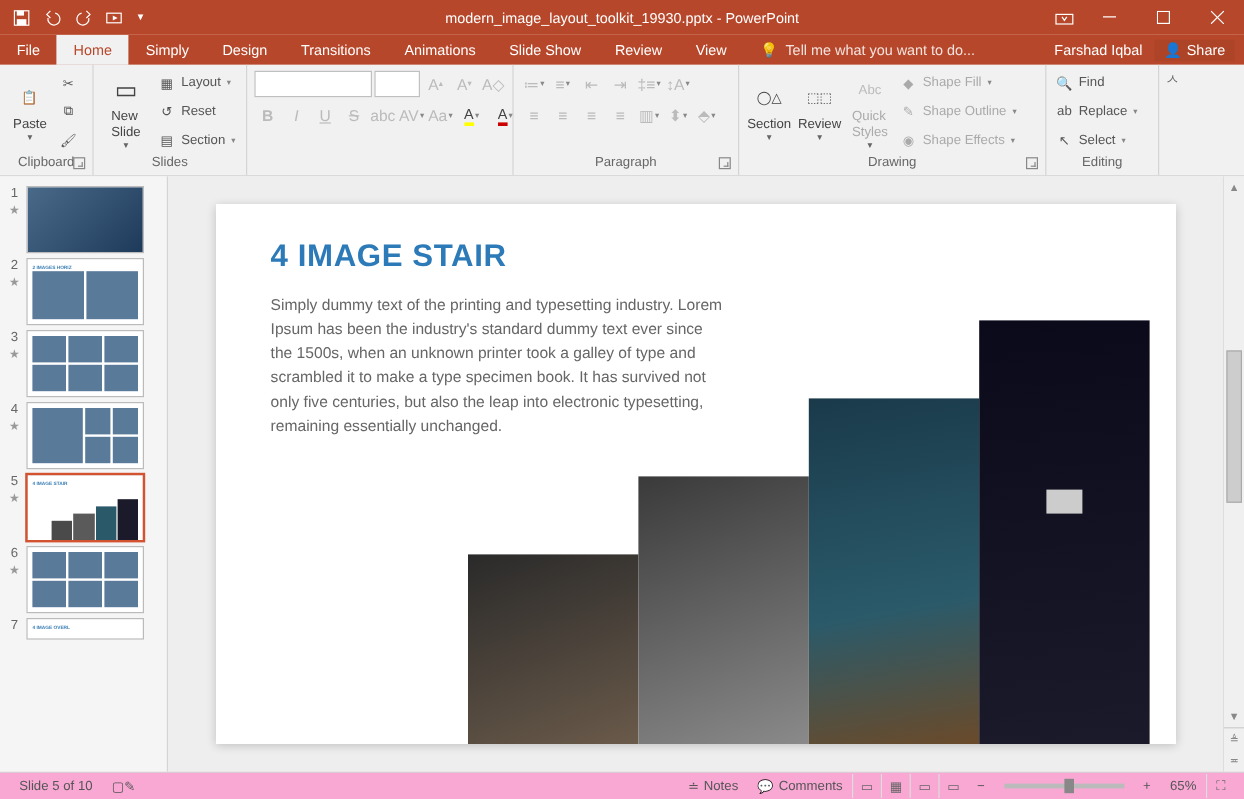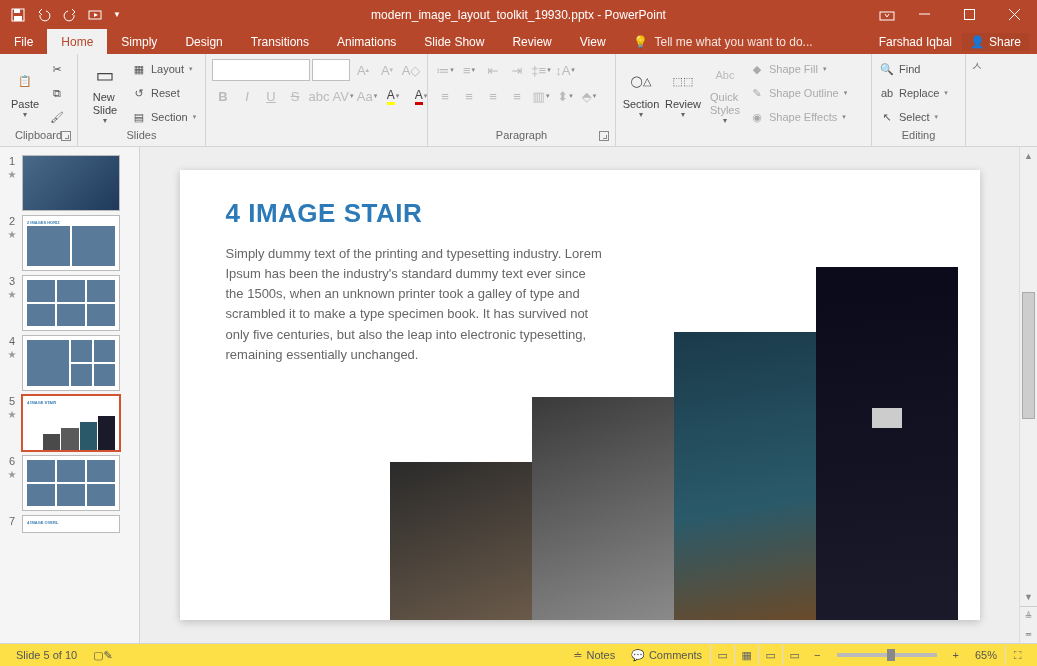--- a/index.html
+++ b/index.html
@@ -78,21 +78,21 @@
 .tooltip { position: absolute; top: 58px; left: 498px; width: 110px; background: #4a84a8; color: #fff; font-size: 8px; text-align: center; padding: 6px 4px; line-height: 1.2; border-radius: 2px; }
 .tooltip::after { content: ""; position: absolute; bottom: -8px; left: 50%; transform: translateX(-50%); border: 6px solid transparent; border-top-color: #4a84a8; }
 
 .vscroll { width: 18px; background: #f0f0f0; border-left: 1px solid #ddd; display: flex; flex-direction: column; }
 .vscroll .arr { height: 18px; display: flex; align-items: center; justify-content: center; color: #888; cursor: pointer; font-size: 9px; }
 .vscroll .track { flex: 1; position: relative; }
 .vscroll .thumb2 { position: absolute; top: 30%; height: 30%; left: 2px; right: 2px; background: #cdcdcd; border: 1px solid #aaa; }
 .vscroll .sep { height: 1px; background: #ccc; }
 
 
-.statusbar { height: 23px; background: #fde047; border-top: 1px solid #d4d4d4; display: flex; align-items: center; font-size: 11px; color: #555; padding: 0 8px; }
+.statusbar { height: 23px; background: #f9a8d4; border-top: 1px solid #d4d4d4; display: flex; align-items: center; font-size: 11px; color: #555; padding: 0 8px; }
 .statusbar .seg { display: flex; align-items: center; gap: 4px; padding: 0 8px; cursor: pointer; }
 .statusbar .right2 { margin-left: auto; display: flex; align-items: center; gap: 0; }
 .viewbtn { width: 24px; height: 20px; display: flex; align-items: center; justify-content: center; cursor: pointer; border-left: 1px solid #ddd; color: #666; }
 .zoomslider { width: 100px; height: 4px; background: #bbb; margin: 0 8px; position: relative; }
 .zoomslider .knob { position: absolute; top: -4px; left: 50%; width: 8px; height: 12px; background: #888; }
 </style>
 </head>
 <body>
 
 <div class="titlebar">
@@ -315,20 +315,21 @@
             <span>Shape Outline</span>
             <span class="caret">▾</span>
           </div>
         <div class="item" style="color:#aaa;">
             <span class="ico">◉</span>
             <span>Shape Effects</span>
             <span class="caret">▾</span>
           </div>
       </div>
     </div>
+    <div class="label"><span>Drawing</span><div class="dlg"></div></div>
   </div>
 
   <div class="group" style="width:94px;">
     <div class="controls">
       <div class="vstack">
         <div class="item">
             <span class="ico">🔍</span>
             <span>Find</span>
           </div>
         <div class="item">

